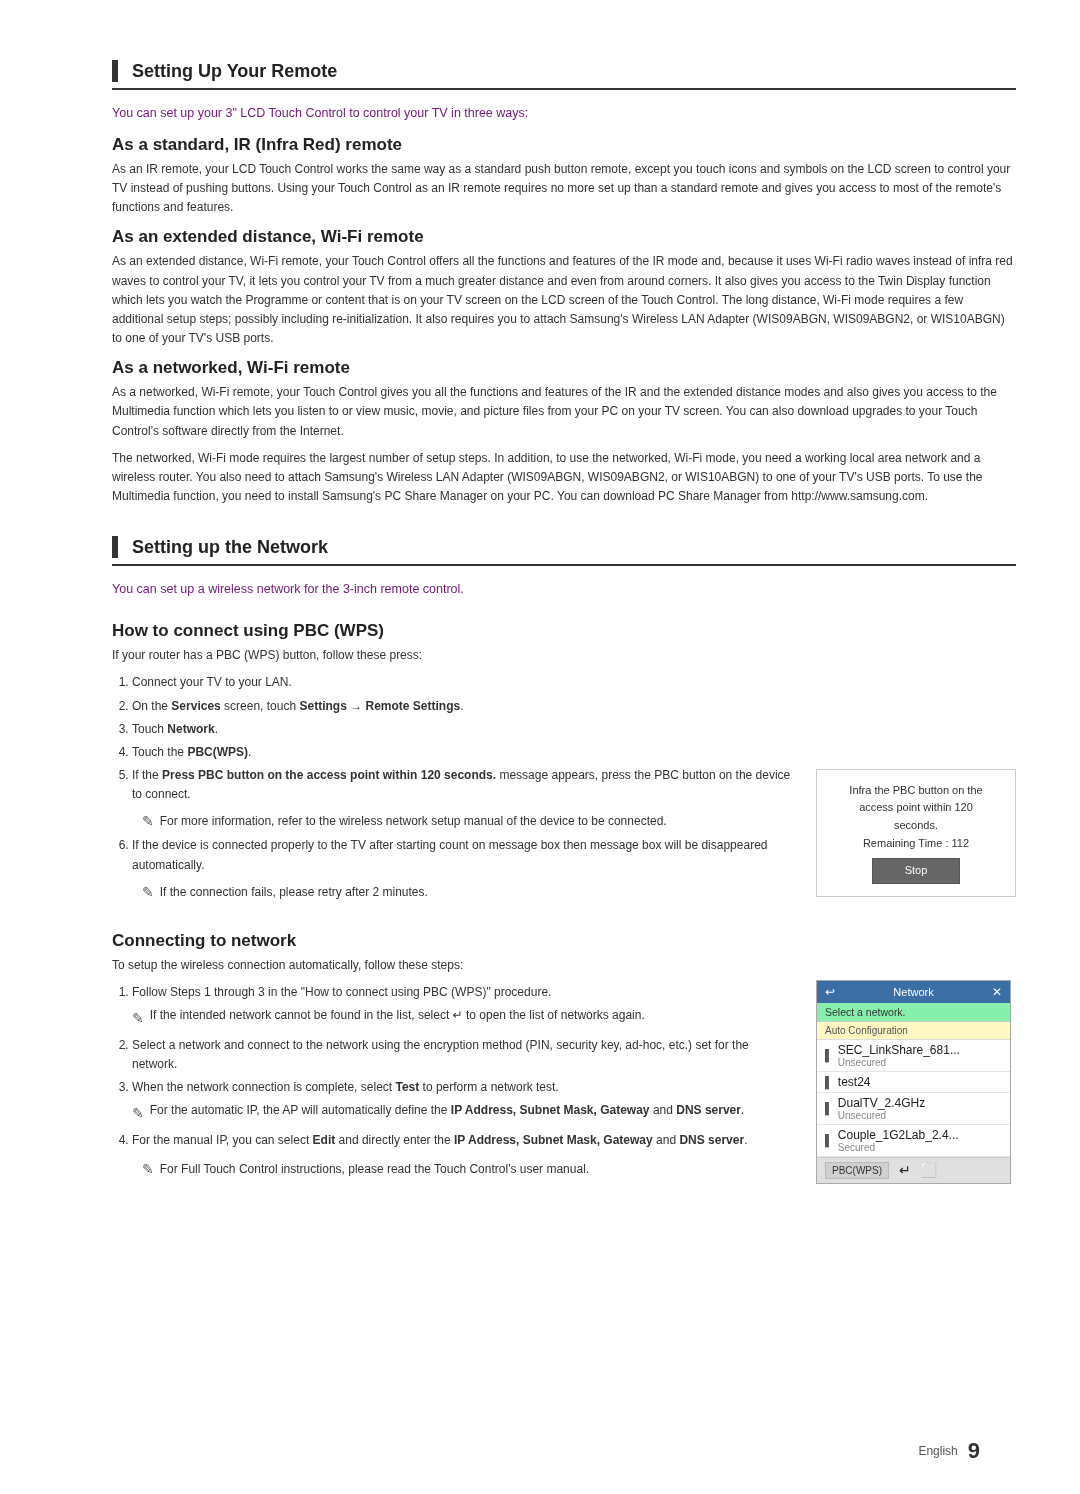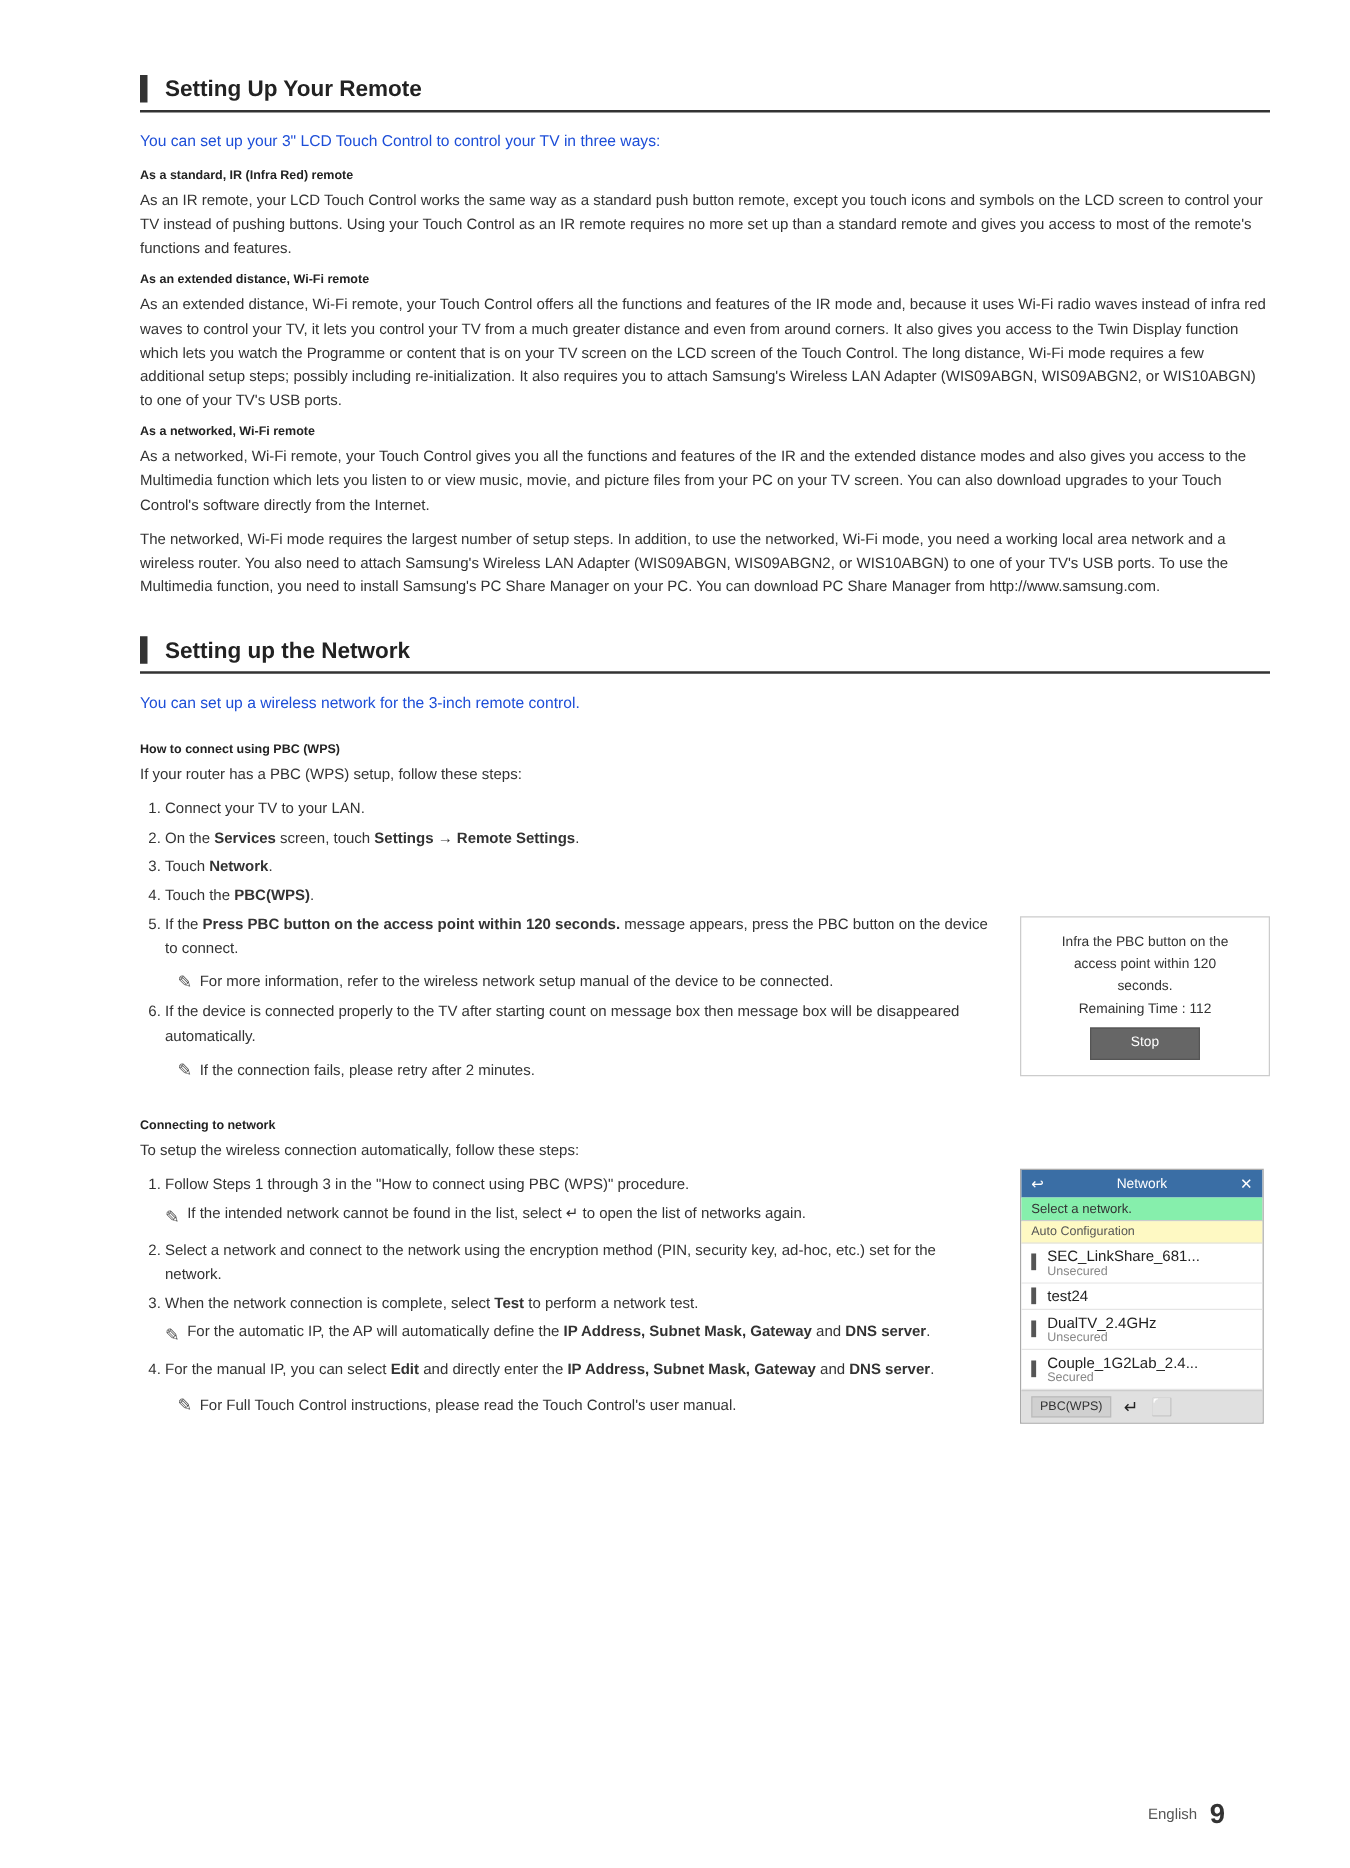--- a/index.html
+++ b/index.html
@@ -82,26 +82,26 @@
       margin-right: 4px;
     }
 
     .section-block {
       margin-bottom: 30px;
     }
 
     .intro-text {
       font-size: 12.5px;
       margin-bottom: 12px;
-      color: #1d4ed8;
+      color: #701a75;
       line-height: 1.5;
     }
 
     .sub-heading {
-      font-size: 10px;
+      font-size: 17px;
       font-weight: bold;
       margin-bottom: 5px;
       margin-top: 10px;
       color: #222;
     }
 
     .body-text {
       font-size: 12px;
       line-height: 1.6;
       color: #333;
@@ -324,21 +324,21 @@
       <div class="section-title">
         <span class="section-title-bar"></span>
         <span>Setting up the Network</span>
       </div>
 
       <p class="intro-text">You can set up a wireless network for the 3-inch remote control.</p>
 
       <div class="two-col">
         <div class="col-left">
           <p class="sub-heading">How to connect using PBC (WPS)</p>
-          <p class="body-text">If your router has a PBC (WPS) setup, follow these steps:</p>
+          <p class="body-text">If your router has a PBC (WPS) button, follow these press:</p>
 
           <ol class="numbered-list">
             <li>
               <span>Connect your TV to your LAN.</span>
             </li>
             <li>
               On the <b>Services</b> screen, touch <b>Settings → Remote Settings</b>.
             </li>
             <li>
               Touch <b>Network</b>.

